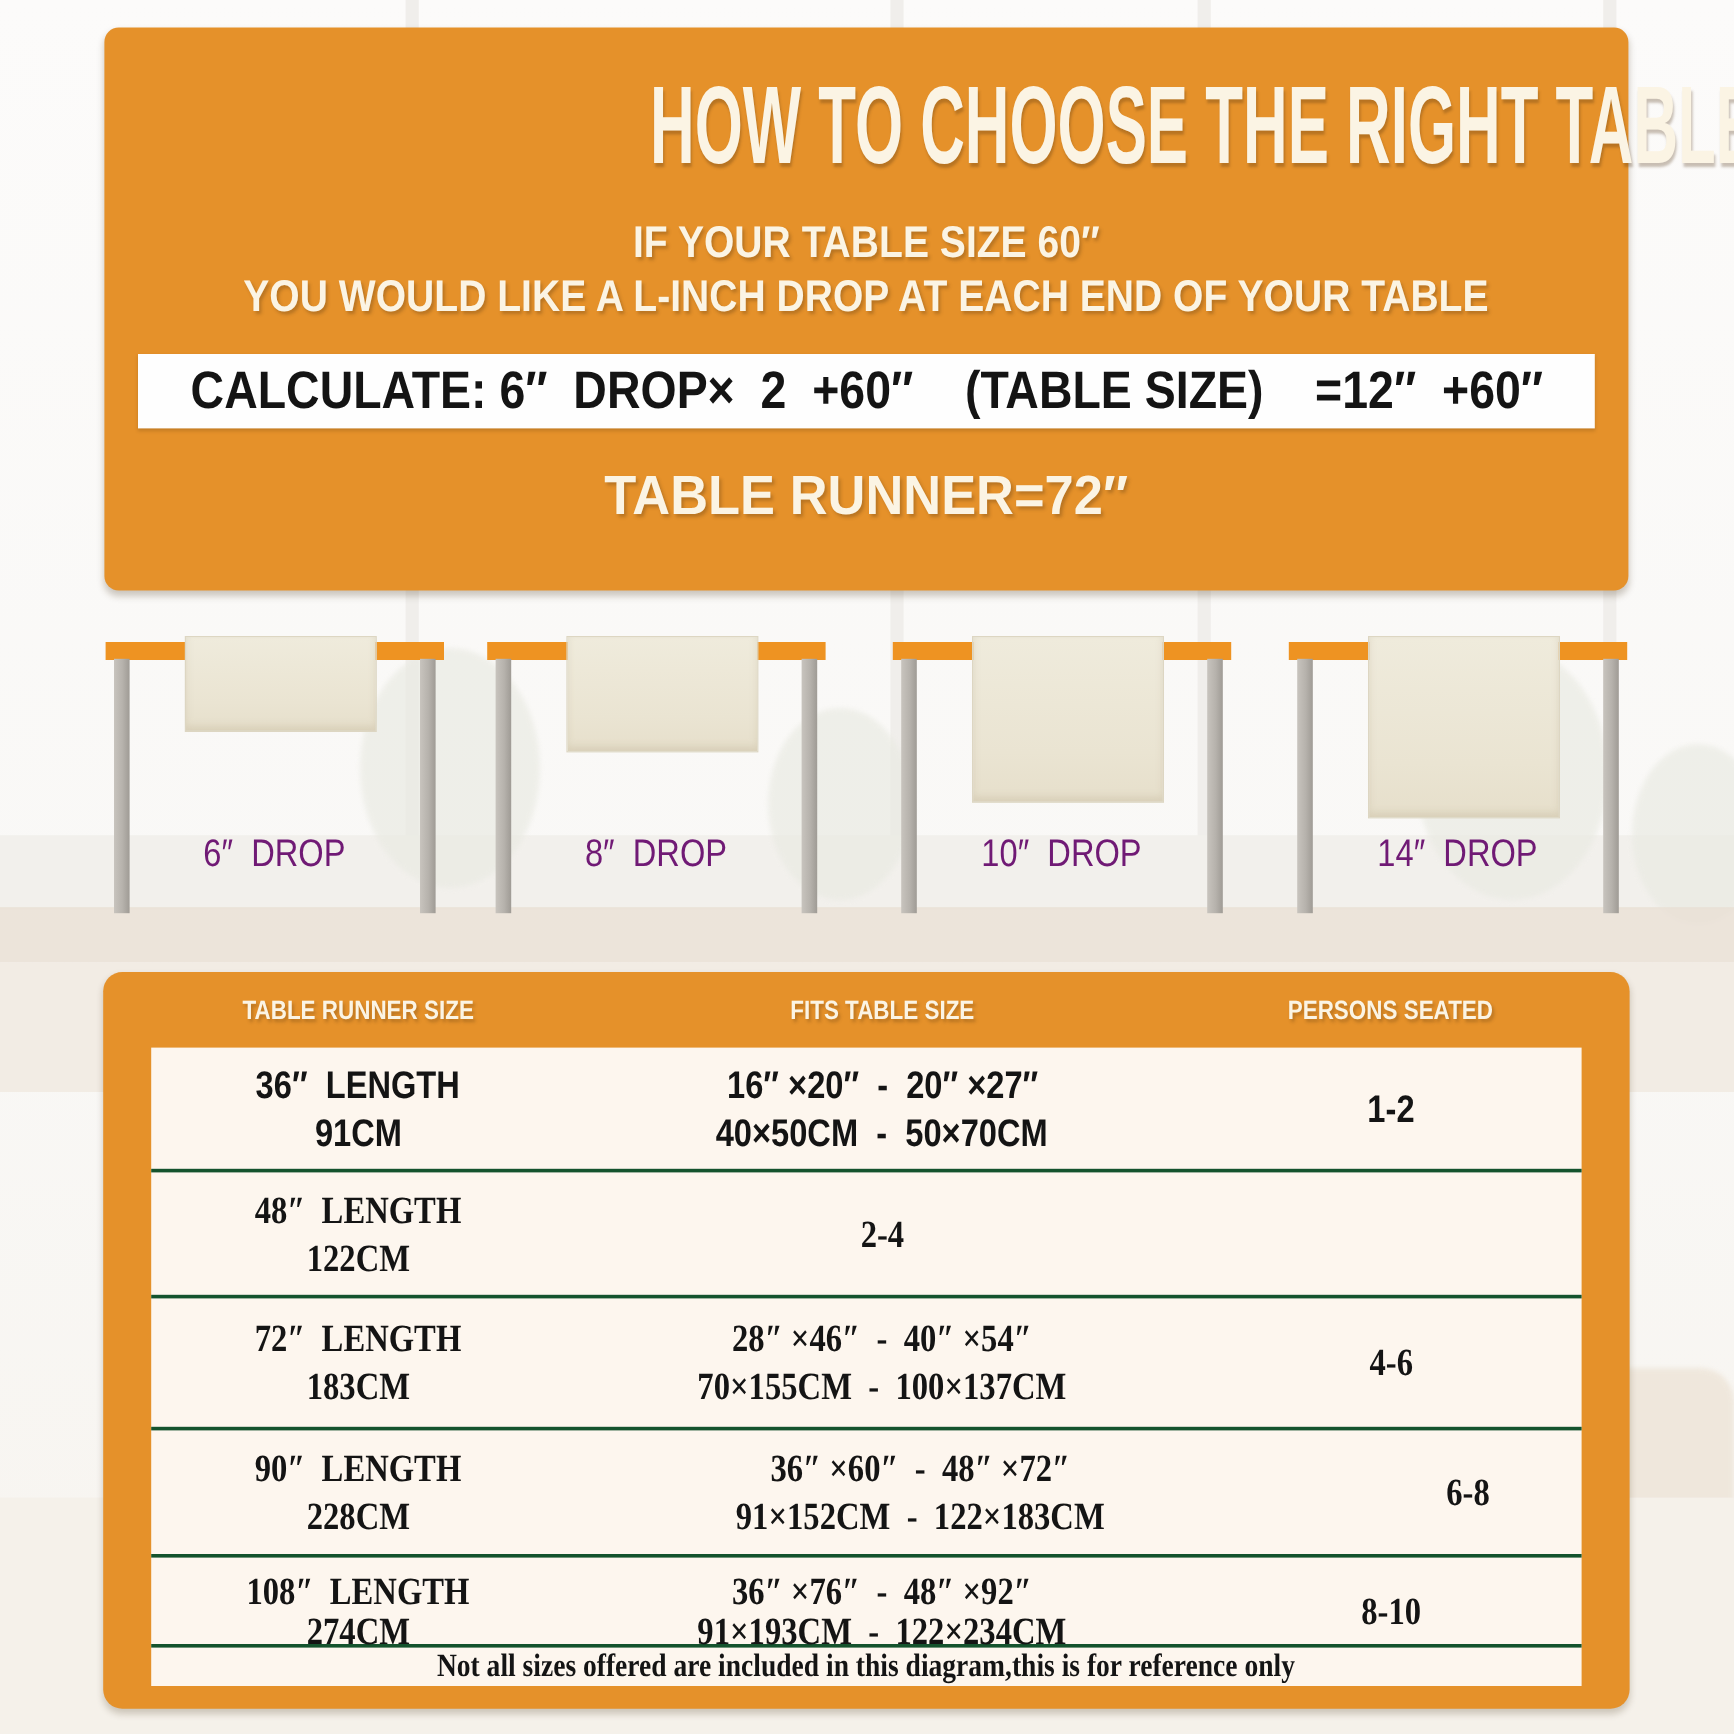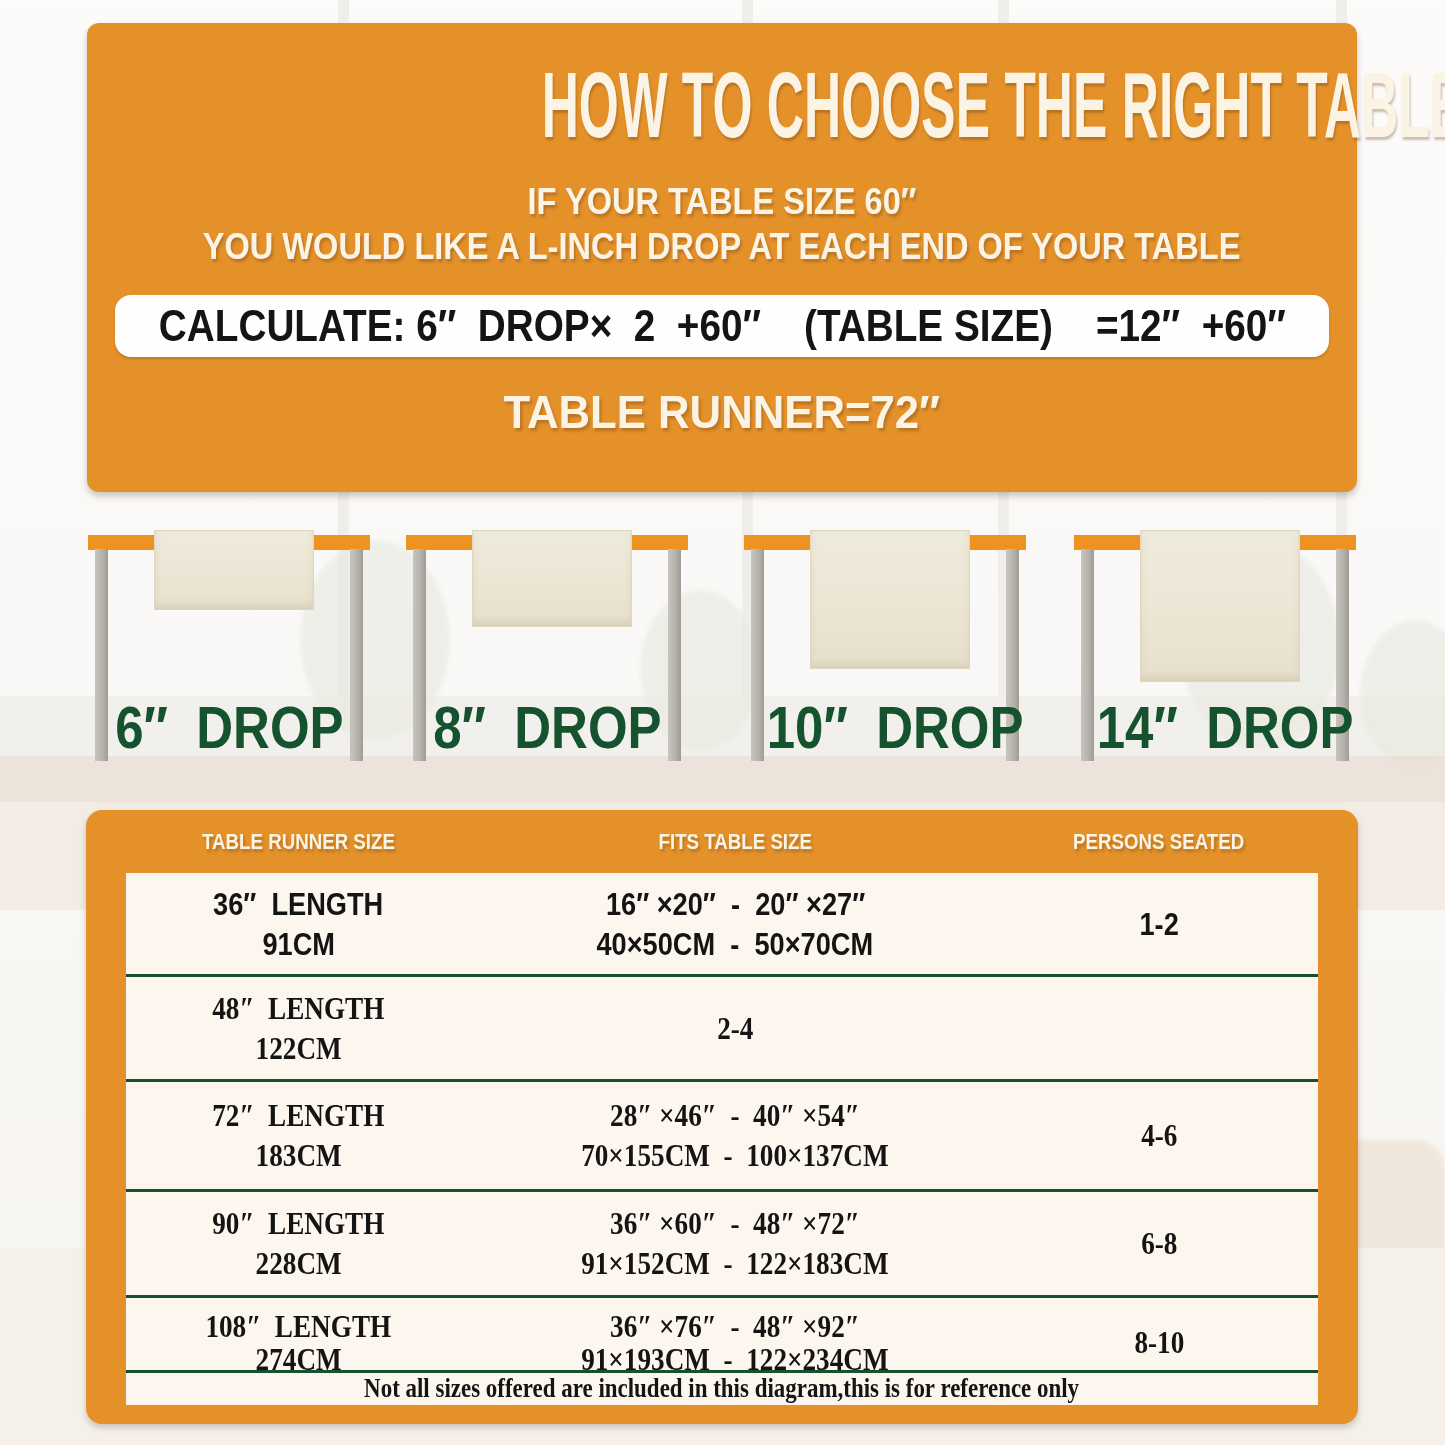--- a/index.html
+++ b/index.html
@@ -27,52 +27,52 @@
   .bg-leg{width:12px;background:#D8D3CB;opacity:.55;}
   .bg-chair{border-radius:28px;background:#ECE2D4;opacity:.7;filter:blur(2px);}
   .bg-floor{left:0;right:0;top:1248px;height:197px;background:#F5F1EA;}
 
   
   .banner{left:87px;top:23px;width:1270px;height:469px;background:#E5912A;border-radius:12px;
           box-shadow:0 4px 6px rgba(60,40,10,.25);}
   .cream{color:#FBF4E4;text-shadow:2px 3px 3px rgba(80,50,15,.30);}
   .title{left:0;width:100%;top:34px;font-size:92px;font-weight:bold;line-height:1.05;}
   .sub{left:0;width:100%;font-size:37px;font-weight:bold;}
-  .calcbar{left:28px;top:272px;width:1214px;height:62px;background:#FEFEFE;border-radius:16px;
+  .calcbar{left:28px;top:272px;width:1214px;height:62px;background:#FEFEFE;border-radius:0;
            display:flex;align-items:center;justify-content:center;box-shadow:0 2px 3px rgba(60,40,10,.2);}
   .calcbar span{font-size:44px;font-weight:bold;color:#141414;}
   .result{left:0;width:100%;top:362px;font-size:46px;font-weight:bold;}
 
   
   .tbl{top:530px;width:282px;height:232px;}
   .tbl .top{position:absolute;left:0;top:5px;width:100%;height:15px;background:#EE9322;}
   .tbl .leg{position:absolute;top:19px;width:13px;height:212px;
             background:linear-gradient(90deg,#CInvalid 0,#fff 0);}
   .tbl .leg{background:linear-gradient(90deg,#C8C4BE 0%,#B6B2AC 55%,#9F9B95 100%);}
   .tbl .leg.l{left:7px;} .tbl .leg.r{right:7px;}
   .tbl .runner{position:absolute;left:66px;top:0;width:158px;
                background:linear-gradient(180deg,#EFEBDC 0%,#EAE4D2 70%,#E6DFCB 100%);
                border:1px solid #DDD6C2;box-shadow:inset 0 -4px 6px rgba(180,165,130,.25);}
   .tbl .droplabel{position:absolute;left:0;top:163px;width:100%;text-align:center;
-                  font-size:60px;font-weight:bold;color:#14532d;}
+                  font-size:32px;font-weight:normal;color:#701a75;}
 
   
   .panel{left:86px;top:810px;width:1272px;height:614px;background:#E5912A;border-radius:16px;
          box-shadow:0 4px 6px rgba(60,40,10,.22);}
   .phead{position:absolute;left:40px;right:40px;top:0;height:63px;display:grid;
          grid-template-columns:28.9% 44.4% 26.7%;align-items:center;}
   .phead .hcell{text-align:center;font-size:22px;font-weight:bold;}
   .pbody{position:absolute;left:40px;right:40px;top:63px;bottom:19px;
          background:rgba(255,255,255,.92);display:flex;flex-direction:column;}
   .row{display:grid;grid-template-columns:28.9% 44.4% 26.7%;align-items:center;}
   .row + .row, .note{border-top:3px solid #14532d;font-family:Liberation Serif, serif;}
   .row .cell{display:flex;flex-direction:column;align-items:center;justify-content:center;
              font-size:32px;font-weight:bold;color:#141414;line-height:40px;}
   .row.tight .cell{line-height:33px;margin-top:12px;}
-  .r1{height:104px;} .r2{height:104px;} .r3{height:110px;} .r4{height:106px;} .r5{height:72px;}
+  .r1{height:104px;} .r2{height:104px;} .r3{height:110px;} .r4{height:106px;gap:32px;} .r5{height:72px;}
   .note{height:33px;display:flex;align-items:center;justify-content:center;
         font-size:27px;font-weight:bold;color:#141414;}
 </style>
 </head>
 <body>
 
 <div class="canvas">
 
   <div class="bg">
     <div class="bg-wall"></div>

